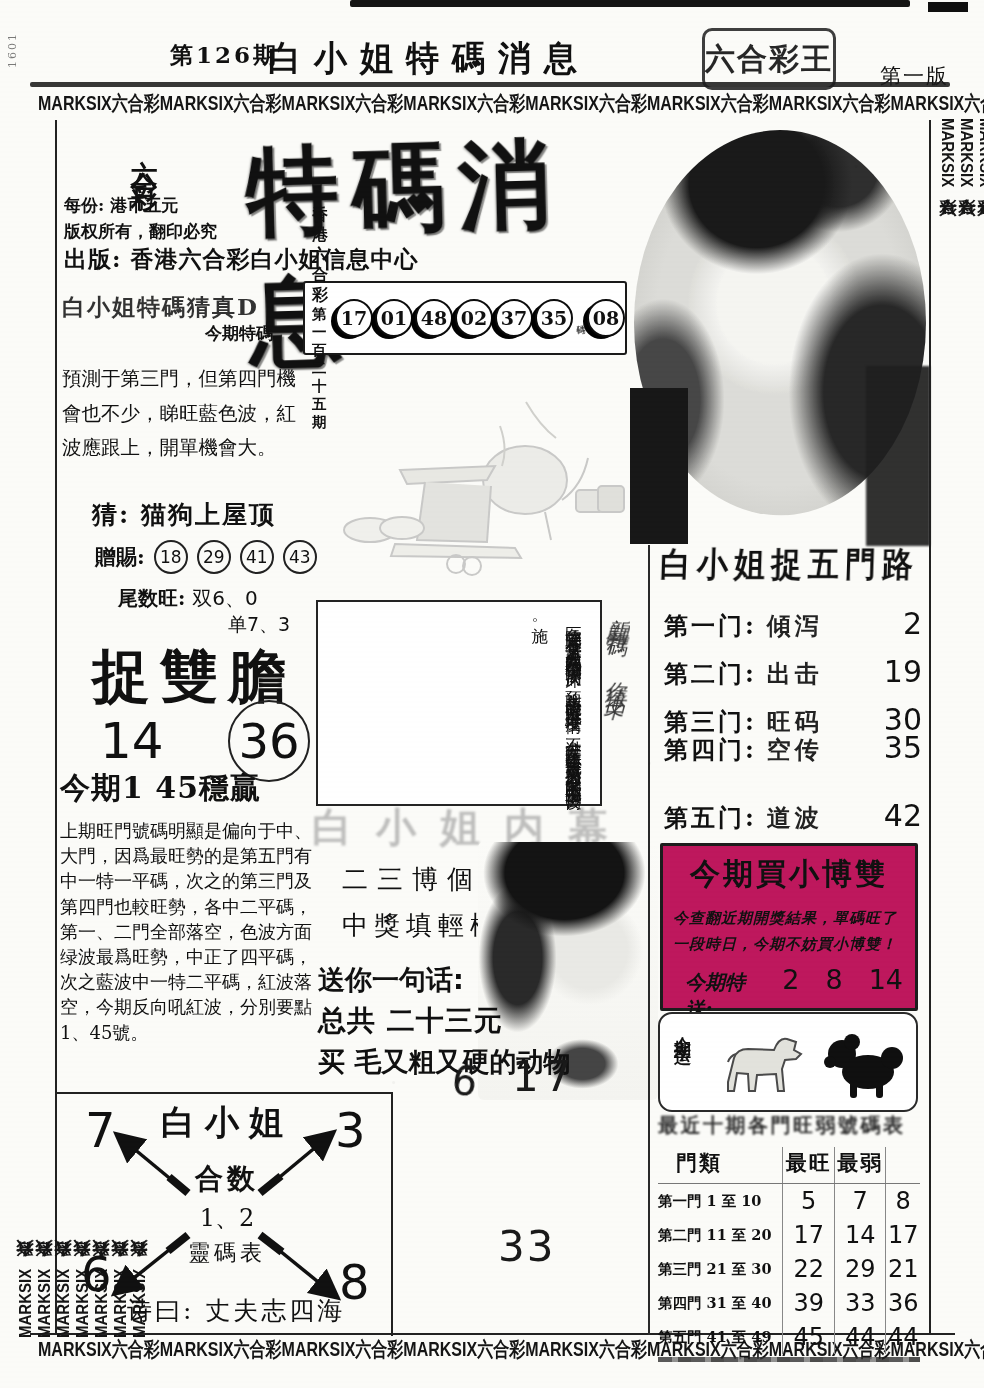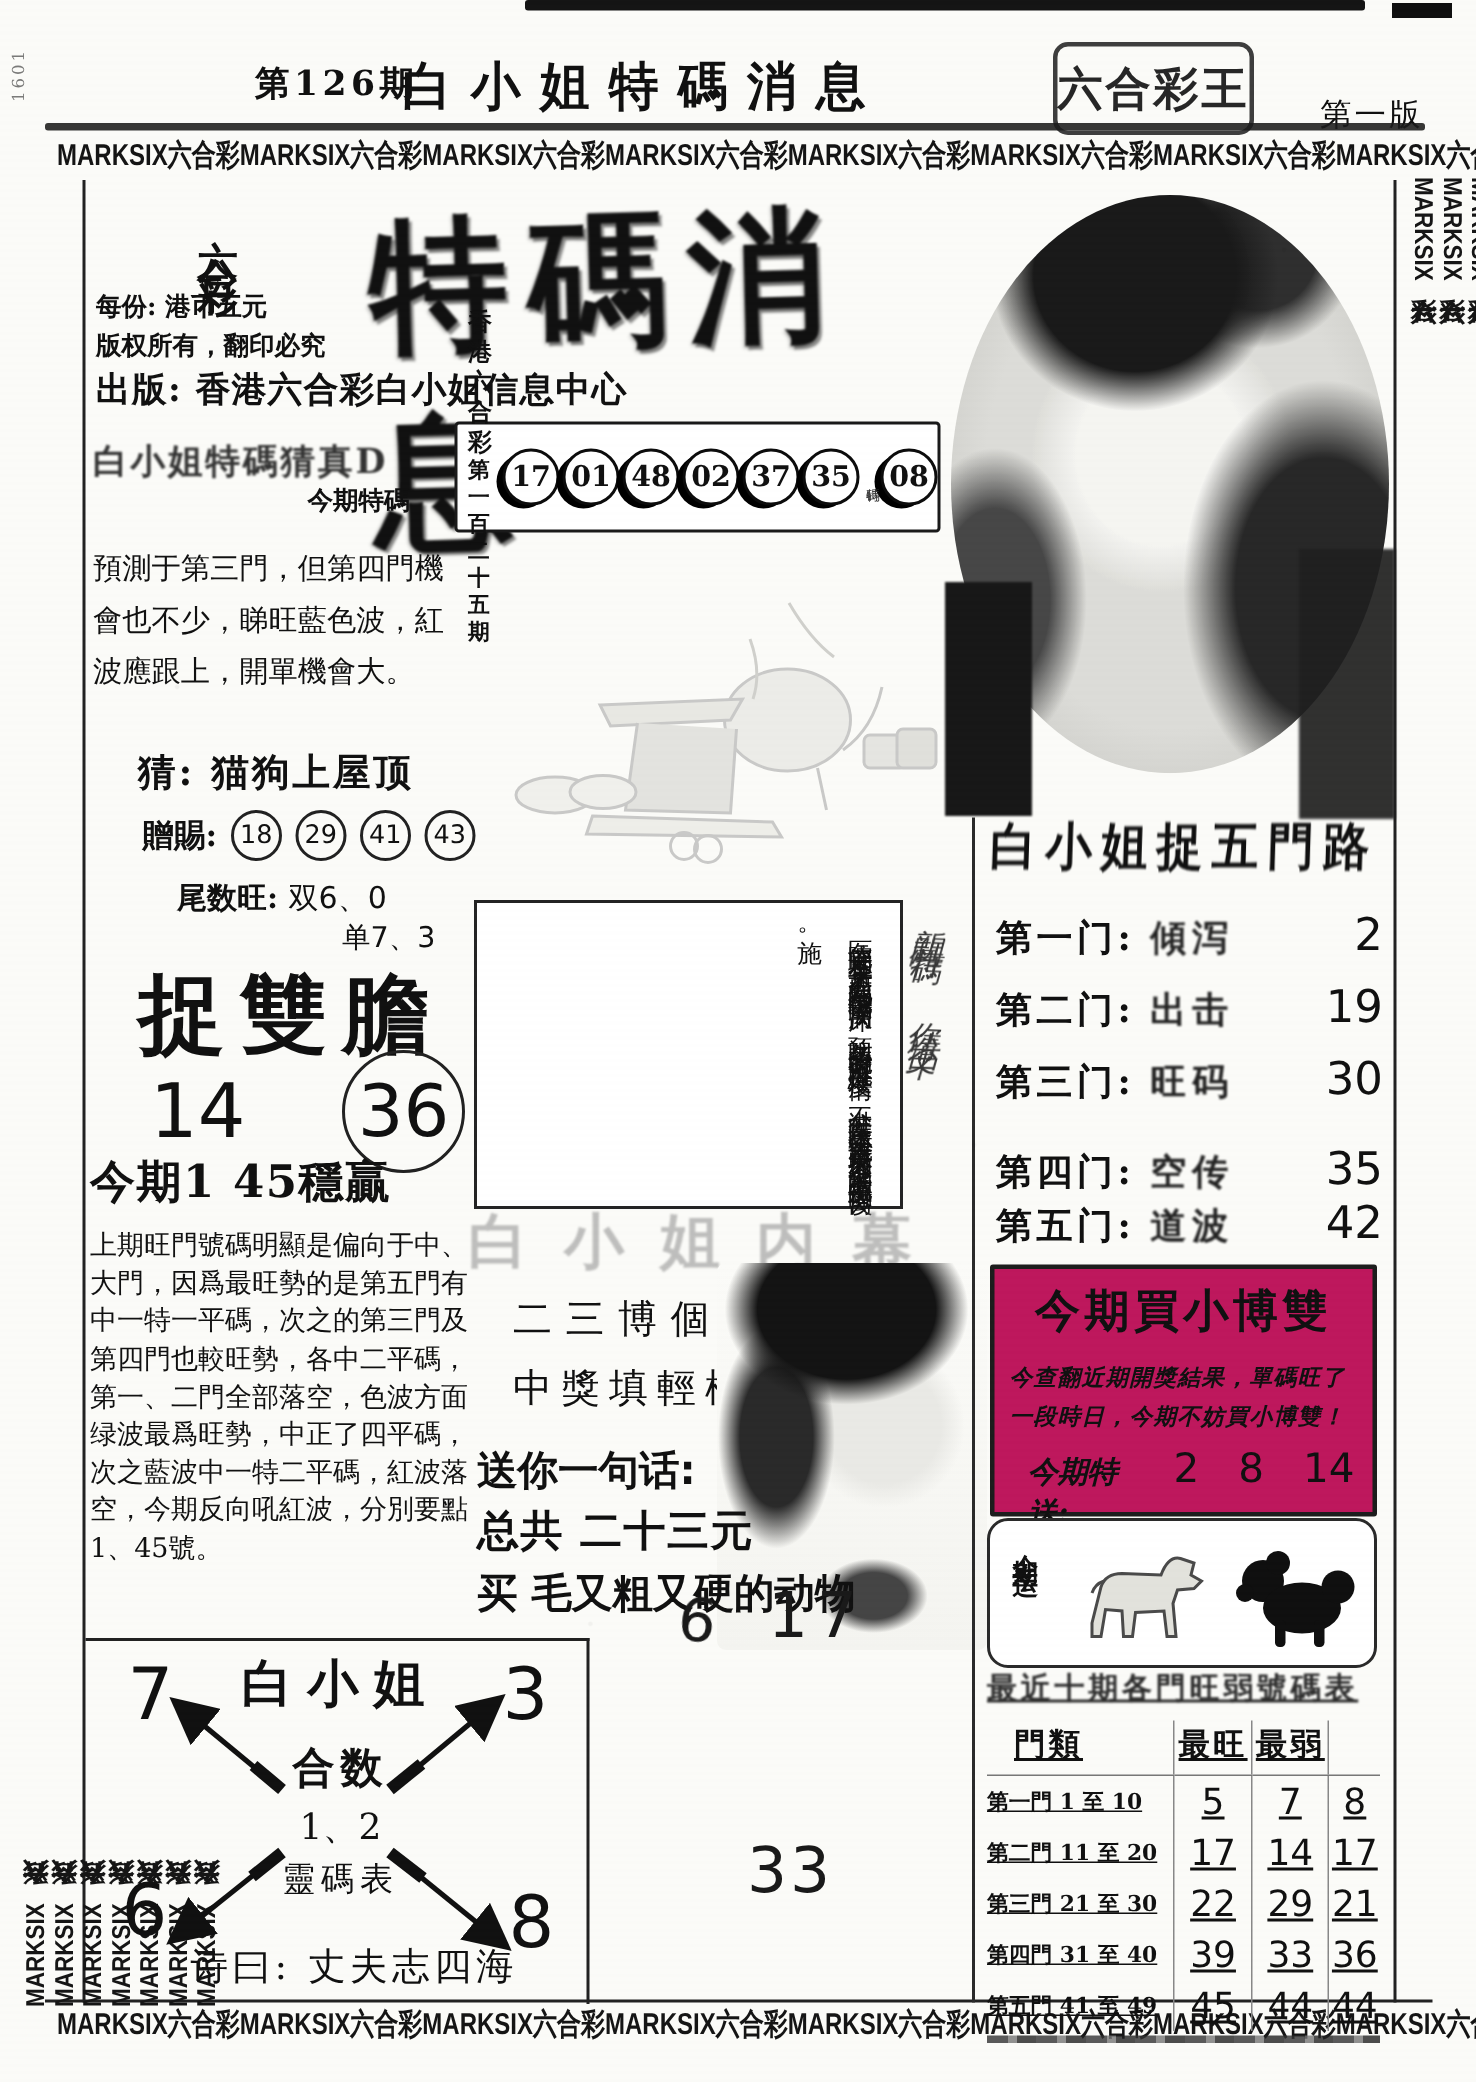--- a/index.html
+++ b/index.html
@@ -163,21 +163,21 @@
     filter:blur(.3px);letter-spacing:1px;}
   .bet-send{margin:6px 12px 0 22px;display:flex;align-items:baseline;gap:18px;}
   .bet-send-label{font-size:20px;font-weight:700;font-style:italic;filter:blur(.3px);}
   .bet-send-vals{display:flex;gap:26px;font-size:27px;font-family:"DejaVu Sans",sans-serif;}
   .lucky-box{left:658px;top:1012px;width:256px;height:96px;border:2.5px solid #2a2a2a;border-radius:14px;background:#fff;}
   .lucky-label{position:absolute;left:12px;top:8px;height:82px;writing-mode:vertical-rl;font-size:17px;
     font-weight:600;letter-spacing:4px;filter:blur(.3px);}
   .lucky-box svg{position:absolute;left:40px;top:4px;}
 
   
-  .rtable{left:658px;top:1112px;width:262px;text-decoration:underline;}
+  .rtable{left:658px;top:1112px;width:262px;}
   .rtable-title{font-size:20px;font-weight:700;letter-spacing:2.5px;filter:blur(.8px);opacity:.88;white-space:nowrap;}
   .rt-grid{margin-top:8px;border-collapse:collapse;width:100%;}
   .rt-grid th{font-size:21px;font-weight:900;letter-spacing:2px;padding:2px 0 6px;border-bottom:1px solid #777;}
   .rt-grid th.cat{text-align:left;padding-left:18px;}
   .rt-grid td{text-align:center;font-family:"DejaVu Sans",sans-serif;font-size:24px;padding:3px 0;}
   .rt-grid td.cat{font-family:"DejaVu Serif",serif;font-size:14.5px;font-weight:700;text-align:left;
     white-space:nowrap;filter:blur(.2px);}
   .rt-grid .vline{border-left:1px solid #888;}
   .rtable-smudge{margin-top:3px;height:5px;background:repeating-linear-gradient(90deg,#333 0 14px,#777 14px 20px,#222 20px 33px);opacity:.8;filter:blur(.5px);}
 </style>
@@ -364,21 +364,21 @@
   <div class="abs door-row" style="top:654px;">
     <span class="door-label">第二门:</span>
     <span class="door-name">出击</span>
     <span class="door-val">19</span>
   </div>
   <div class="abs door-row" style="top:702px;">
     <span class="door-label">第三门:</span>
     <span class="door-name">旺码</span>
     <span class="door-val">30</span>
   </div>
-  <div class="abs door-row" style="top:762px;">
+  <div class="abs door-row" style="top:730px;">
     <span class="door-label">第四门:</span>
     <span class="door-name">空传</span>
     <span class="door-val">35</span>
   </div>
   <div class="abs door-row" style="top:798px;">
     <span class="door-label">第五门:</span>
     <span class="door-name">道波</span>
     <span class="door-val">42</span>
   </div>
 

